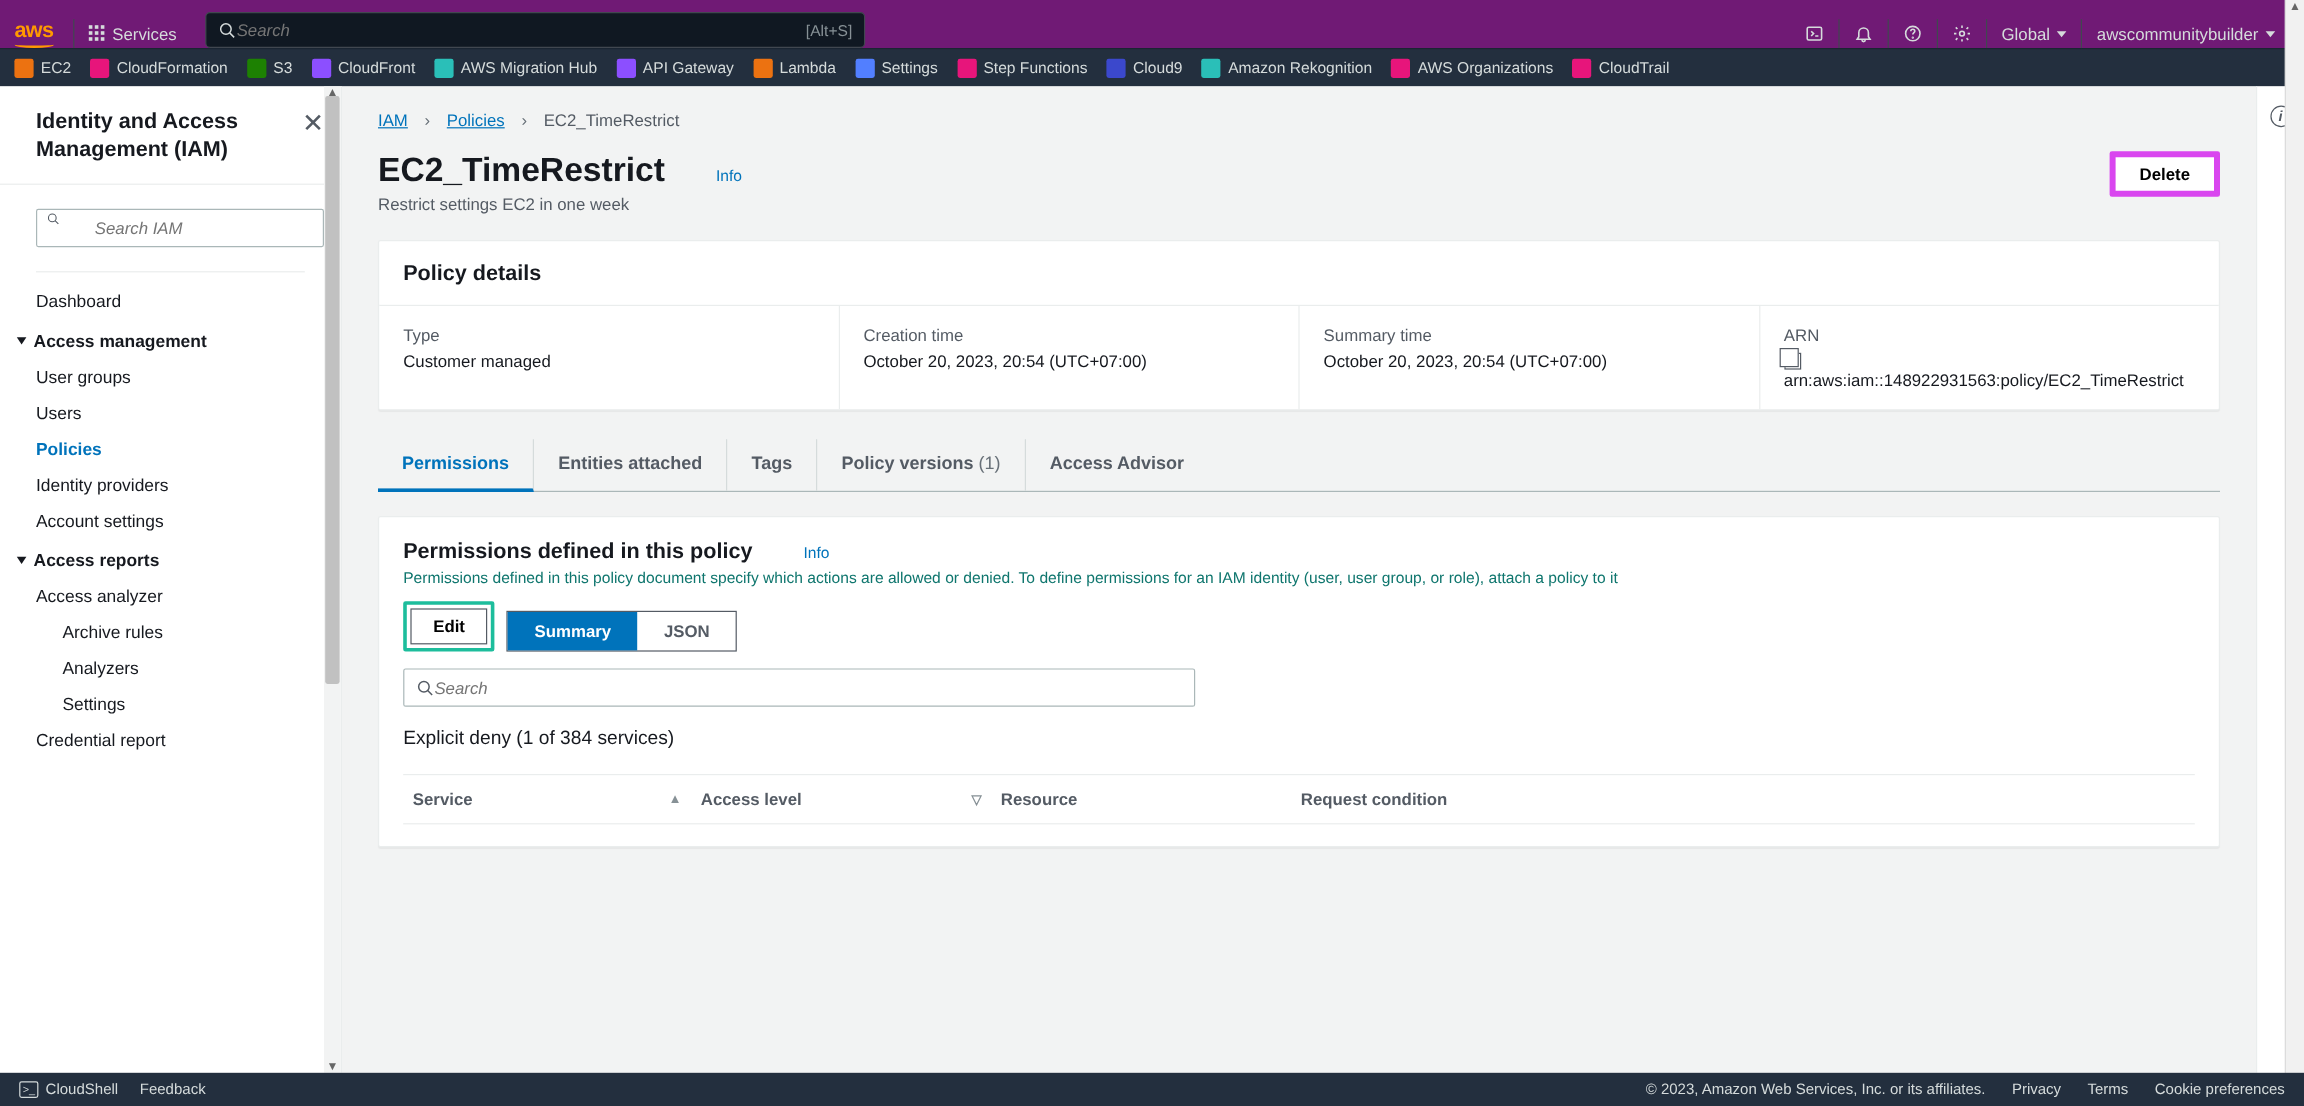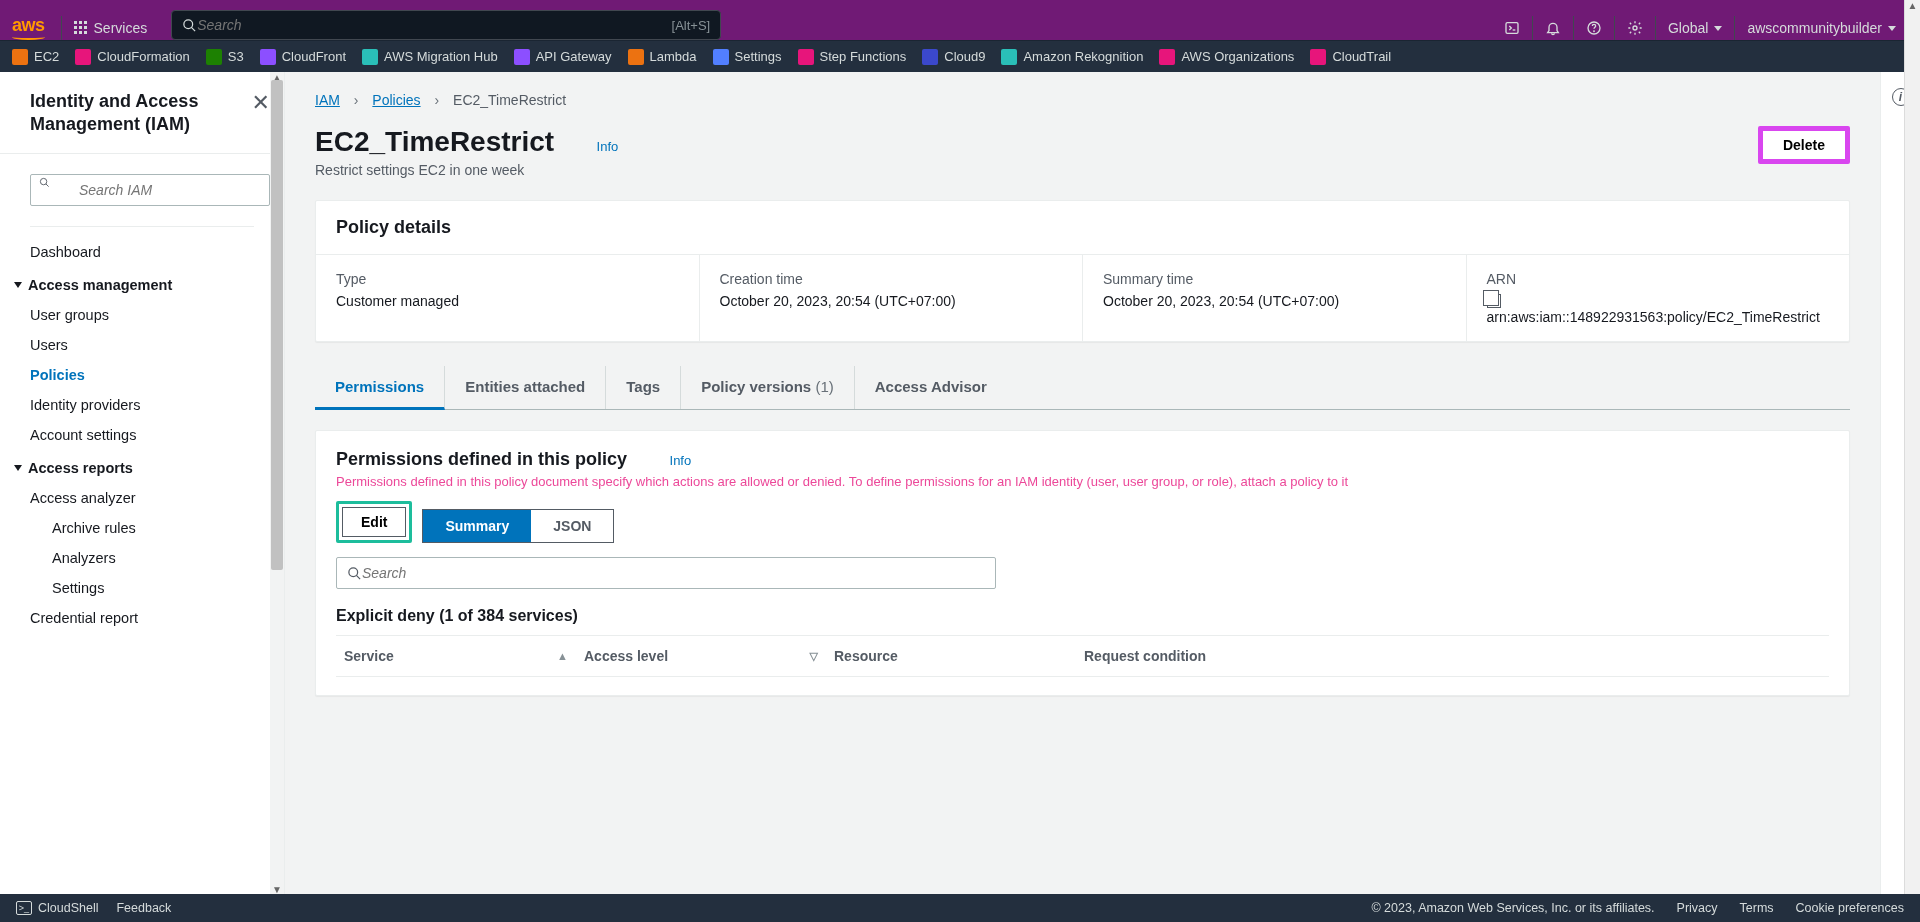--- a/index.html
+++ b/index.html
@@ -68,30 +68,30 @@
   .copy-icon::before{content:''; position:absolute; width:14px; height:14px; border:1.5px solid #545b64; top:-5px; left:-5px; background:#fff;}
 
   .tabs { display:flex; border-bottom:1px solid #aab7b8; margin-bottom:20px;}
   .tabs .tab { padding:12px 20px; font-size:15px; font-weight:700; color:#545b64; cursor:pointer; border-right:1px solid #d5dbdb;}
   .tabs .tab:last-child{border-right:0;}
   .tabs .tab.active { color:#0073bb; border-bottom:3px solid #0073bb; margin-bottom:-1px;}
   .tabs .tab .count { color:#687078; font-weight:400;}
 
   .panel-body { padding:18px 20px;}
   .sub-title { font-size:18px; font-weight:700; display:inline;}
-  .sub-desc { font-size:13px; color:#ec4899; margin-top:4px;}
+  .sub-desc { font-size:13px; color:#0f766e; margin-top:4px;}
   .toggle-row { display:flex; align-items:flex-end; gap:10px; margin-top:12px; margin-bottom:14px;}
   .edit-btn-wrap { border:3px solid #1dbd9c; padding:3px; border-radius:2px;}
   .edit-btn { border:1px solid #545b64; background:#fff; padding:6px 18px; font-size:14px; font-weight:700; cursor:pointer;}
   .segmented { display:flex; border:1px solid #545b64;}
   .segmented .seg { padding:8px 22px; font-size:14px; font-weight:700; cursor:pointer; color:#545b64;}
   .segmented .seg.active { background:#0073bb; color:#fff;}
   .filter-search { width:660px; border:1px solid #aab7b8; border-radius:2px; height:32px; display:flex; align-items:center; padding:0 10px; margin-bottom:18px;}
   .filter-search input { border:0; flex:1; font-style:italic; color:#687078; font-size:14px;}
-  .deny-hdr { font-size:16px; font-weight:700; margin-bottom:10px;}
+  .deny-hdr { font-size:16px; font-weight:400; margin-bottom:20px;}
   .thead { display:flex; border-top:1px solid #eaeded; border-bottom:1px solid #eaeded;}
   .thead .th { padding:12px 8px; font-size:14px; font-weight:700; color:#545b64; display:flex; align-items:center; justify-content:space-between;}
   .thead .th .sort { color:#879196; font-size:11px;}
   .thead .c1{width:240px;} .thead .c2{width:250px;} .thead .c3{width:250px;} .thead .c4{flex:1;}
 
   .right-rail { width:40px; border-left:1px solid #eaeded; background:#fff; display:flex; align-items:flex-start; justify-content:center; padding-top:16px;}
   .info-circle { width:18px; height:18px; border:1.6px solid #545b64; border-radius:50%; display:flex; align-items:center; justify-content:center; font-size:12px; font-weight:700; color:#545b64; font-style:italic;}
 
   
   .footer { position:absolute; bottom:0; left:0; right:0; height:28px; background:#232f3e; display:flex; align-items:center; padding:0 16px; color:#d5dbdb; font-size:12.5px;}

